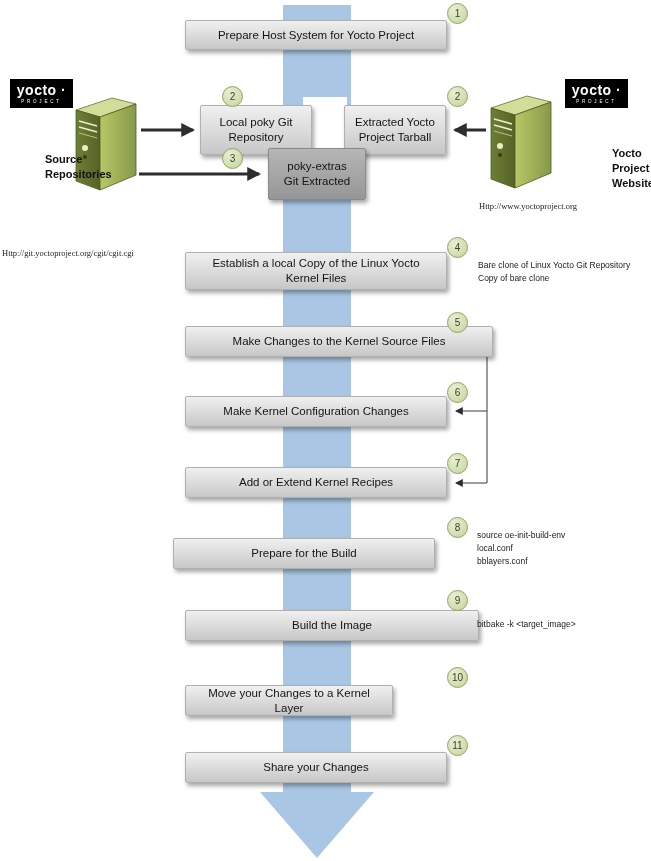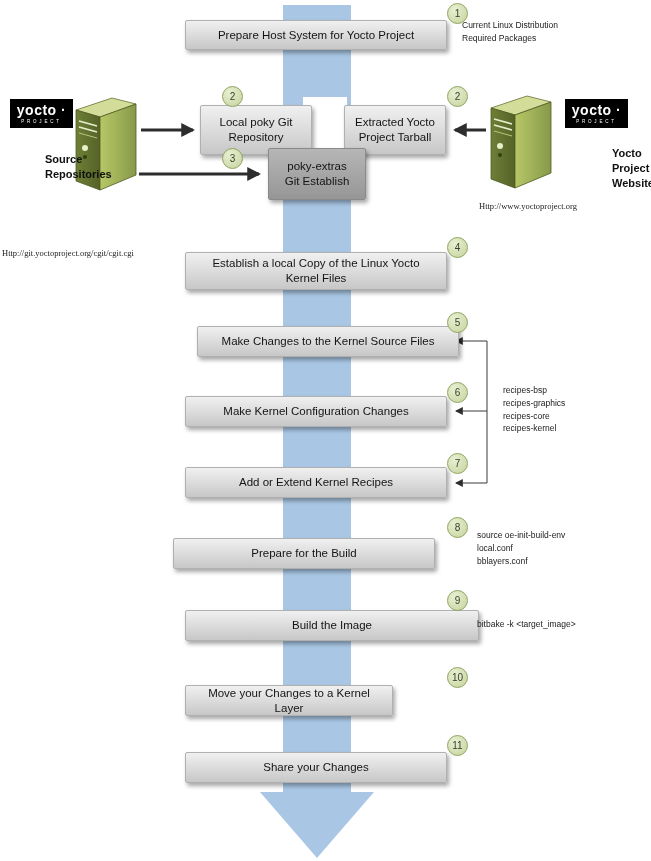--- a/index.html
+++ b/index.html
@@ -30,21 +30,21 @@
     display:flex; align-items:center; justify-content:center;
     font-size:10px; color:#38402a;
   }
 
   .note { position:absolute; font-size:8.5px; color:#1a1a1a; white-space:pre-line; line-height:1.5; z-index:5; }
   .url-text { position:absolute; font-size:8.5px; color:#1a1a1a; z-index:5;font-family:Liberation Serif, serif; }
   .bold-label { position:absolute; font-size:11px; font-weight:bold; color:#101010; white-space:pre-line; line-height:1.35; z-index:5;margin-left:40px; }
 
   .yocto-logo {
     position:absolute; width:63px; height:29px; background:#000; color:#fff; z-index:5;
-    display:flex; flex-direction:column; align-items:center; justify-content:center;margin-top:20px;
+    display:flex; flex-direction:column; align-items:center; justify-content:center;
   }
   .logo-main { font-size:14px; font-weight:bold; letter-spacing:0.5px; line-height:1; }
   .logo-sub { font-size:4.5px; letter-spacing:2.8px; margin-top:2px; }
 
   .server { position:absolute; z-index:4; }
 </style>
 </head>
 <body>
 
 <div class="canvas">
@@ -138,27 +138,27 @@
     <span>Local poky Git Repository</span>
   </div>
 
   <div class="step-box" style="left:185px;top:20px;width:262px;height:30px">
     <span>Prepare Host System for Yocto Project</span>
   </div>
   <div class="step-box" style="left:344px;top:105px;width:102px;height:50px">
     <span>Extracted Yocto Project Tarball</span>
   </div>
   <div class="step-box extras" style="left:268px;top:148px;width:98px;height:52px">
-    <span>poky-extras Git Establish</span>
+    <span>poky-extras Git Extracted</span>
   </div>
 
   <div class="step-box" style="left:185px;top:252px;width:262px;height:38px">
     <span>Establish a local Copy of the Linux Yocto Kernel Files</span>
   </div>
-  <div class="step-box" style="left:197px;top:326px;width:262px;height:31px">
+  <div class="step-box" style="left:185px;top:326px;width:308px;height:31px">
     <span>Make Changes to the Kernel Source Files</span>
   </div>
   <div class="step-box" style="left:185px;top:396px;width:262px;height:31px">
     <span>Make Kernel Configuration Changes</span>
   </div>
   <div class="step-box" style="left:185px;top:467px;width:262px;height:31px">
     <span>Add or Extend Kernel Recipes</span>
   </div>
   <div class="step-box" style="left:173px;top:538px;width:262px;height:31px">
     <span>Prepare for the Build</span>
@@ -179,24 +179,20 @@
   <div class="num-circle" style="left:222px;top:148px">3</div>
   <div class="num-circle" style="left:447px;top:237px">4</div>
   <div class="num-circle" style="left:447px;top:312px">5</div>
   <div class="num-circle" style="left:447px;top:382px">6</div>
   <div class="num-circle" style="left:447px;top:453px">7</div>
   <div class="num-circle" style="left:447px;top:517px">8</div>
   <div class="num-circle" style="left:447px;top:590px">9</div>
   <div class="num-circle" style="left:447px;top:667px">10</div>
   <div class="num-circle" style="left:447px;top:735px">11</div>
 
-  <div class="note" style="left:462px;top:19px">Current Linux Distribution
-Required Packages</div>
-  <div class="note" style="left:503px;top:384px">recipes-bsp
-recipes-graphics
-recipes-core
-recipes-kernel</div>
+  <div class="note" style="left:478px;top:259px">Bare clone of Linux Yocto Git Repository
+Copy of bare clone</div>
   <div class="note" style="left:477px;top:529px">source oe-init-build-env
 local.conf
 bblayers.conf</div>
   <div class="note" style="left:477px;top:618px">bitbake -k &lt;target_image&gt;</div>
 
 </div>
 
 </body></html>

